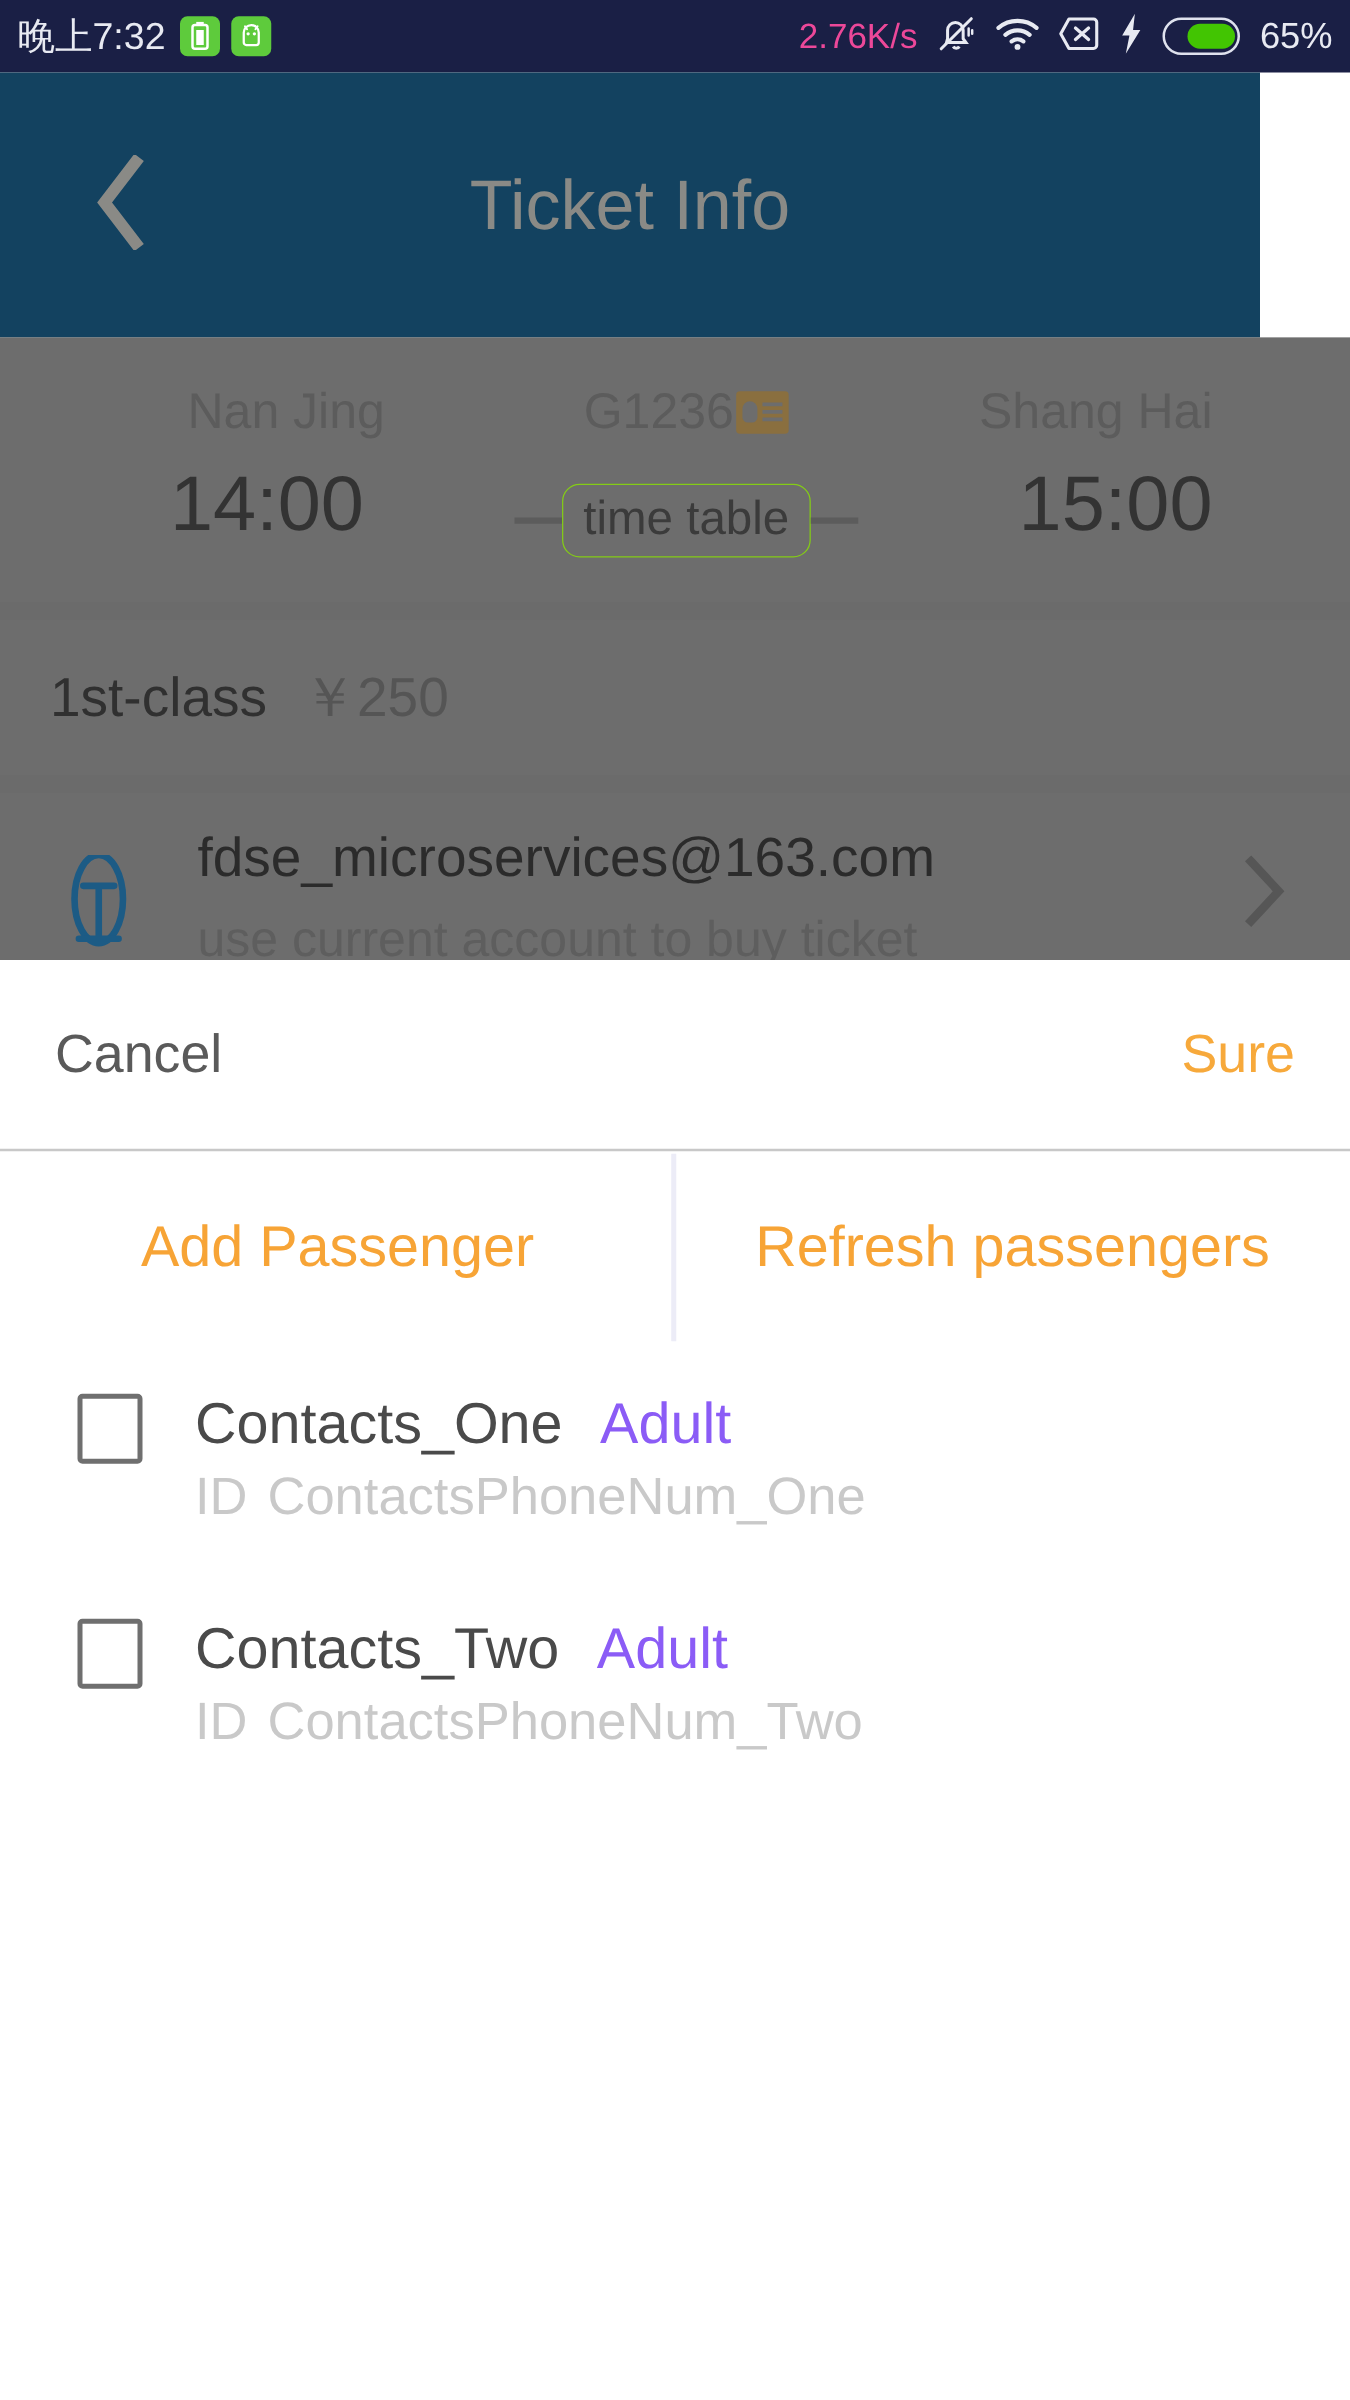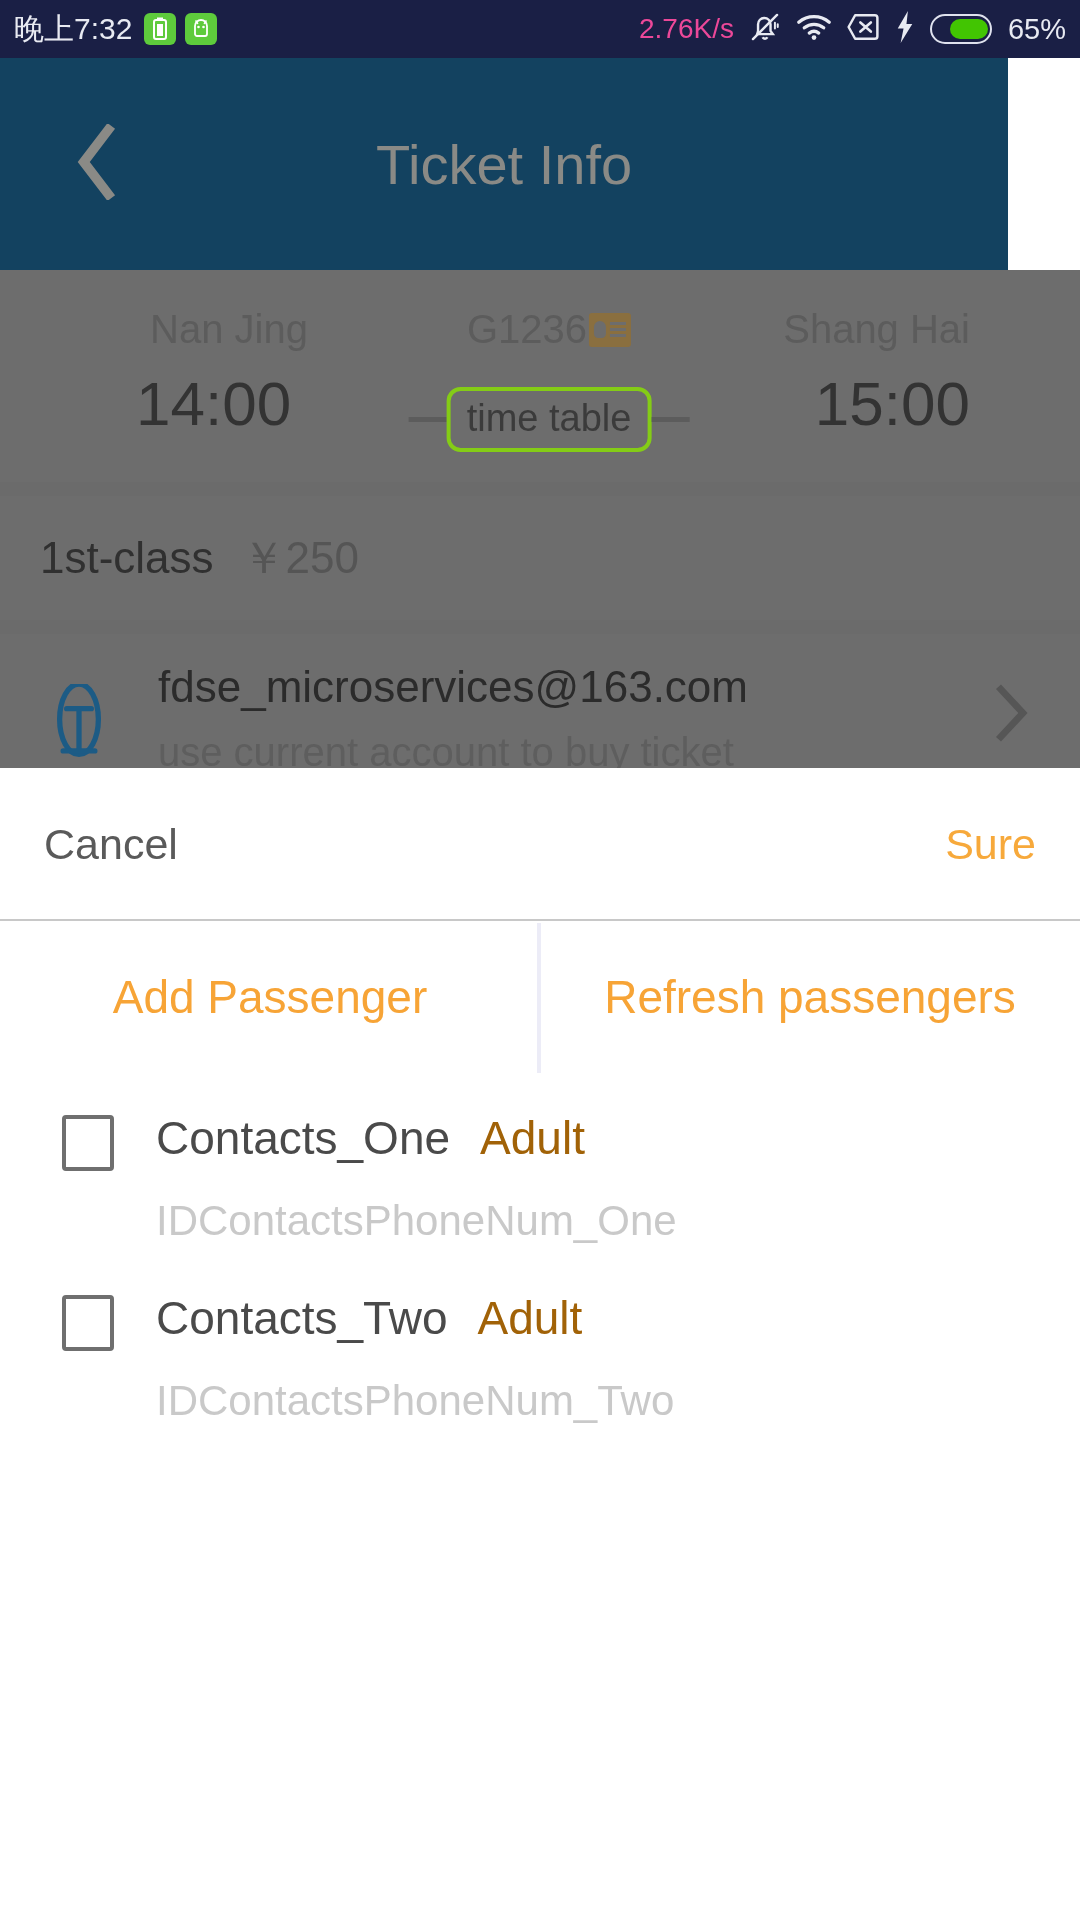--- a/index.html
+++ b/index.html
@@ -205,21 +205,21 @@
     top: 117px;
     display: flex;
     align-items: center;
   }
   .tt-line {
     width: 38px;
     height: 5px;
     background: #5c5c5c;
   }
   .tt-pill {
-    border: 4px solid #84cc16;
+    border: 1px solid #84cc16;
     border-radius: 14px;
     padding: 8px 16px 11px 16px;
     color: #3b3b3b;
     font-size: 38px;
     line-height: 1;
     white-space: nowrap;
   }
 
   .thin-gap {
     height: 14px;
@@ -364,30 +364,31 @@
     display: flex;
     align-items: baseline;
     gap: 30px;
   }
   .c-name {
     color: #4a4a4a;
     font-size: 46px;
     white-space: nowrap;
   }
   .c-type {
-    color: #a16207;
+    color: #8b5cf6;
     font-size: 46px;
     white-space: nowrap;
   }
   .c-sub-line {
     position: absolute;
     left: 156px;
-    top: 110px;
+    top: 86px;
     display: flex;
     align-items: baseline;
+    gap: 16px;
   }
   .c-idlabel, .c-phone {
     color: #c9c9c9;
     font-size: 42px;
     white-space: nowrap;
   }
 </style>
 </head>
 <body>
 

